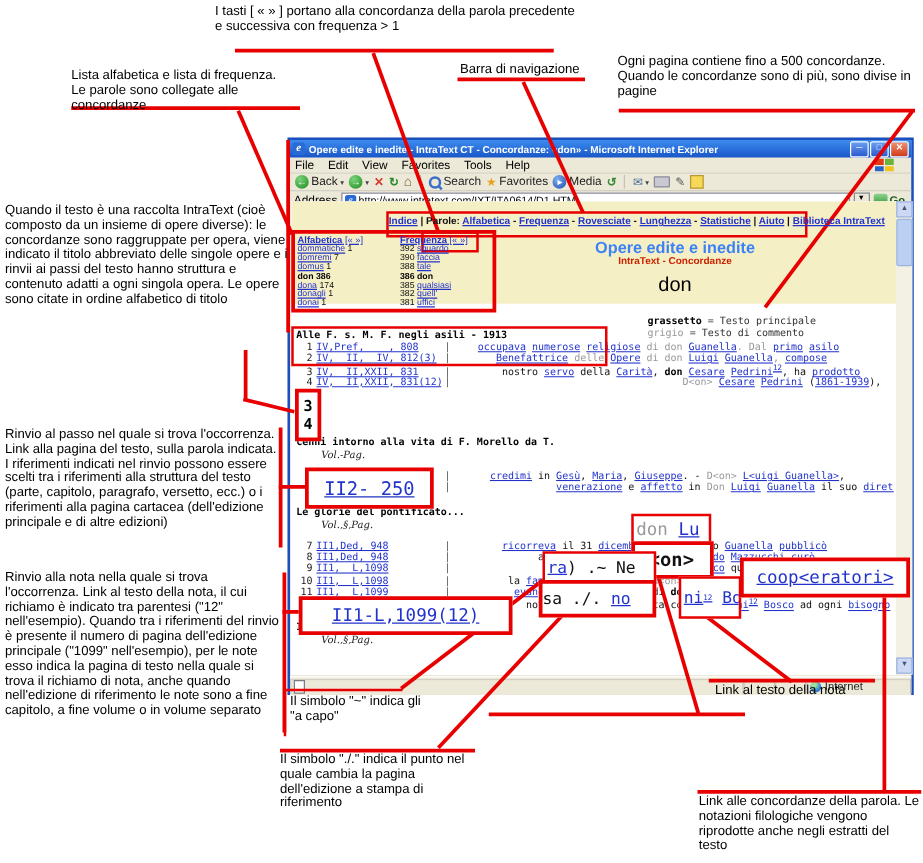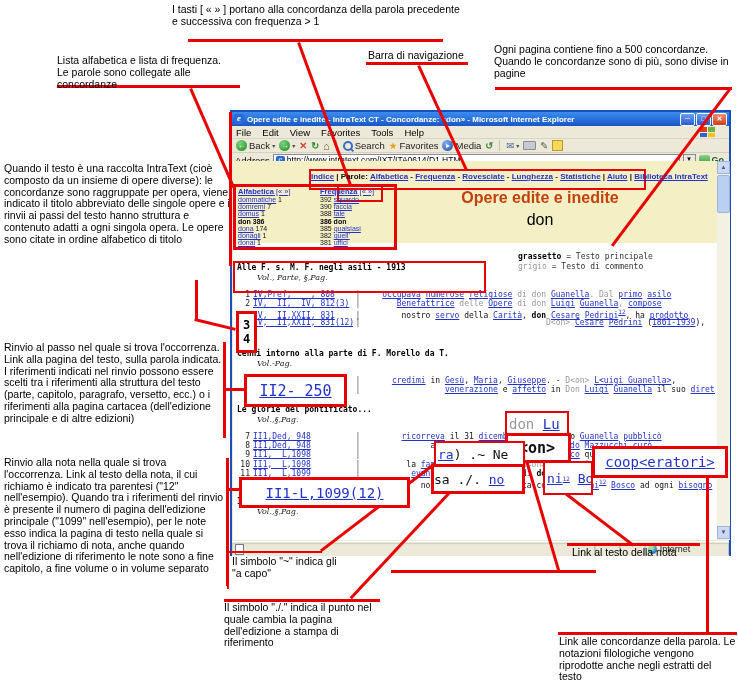--- a/index.html
+++ b/index.html
@@ -77,21 +77,21 @@
   .seg-g{color:#999;}
   .seg-b{color:#000;font-weight:bold;}
   sup.seg-s{color:#2233cc;text-decoration:underline;font-size:6px;}
   #wl{position:absolute;left:238px;top:187px;width:150px;z-index:42;font-size:7px;line-height:7.2px;}
   .wlcol{position:absolute;top:0;width:74px;}
   .wlhead{font-size:7.5px;line-height:9px;white-space:nowrap;}
   .wlrow{white-space:nowrap;}
   .wlcur{font-weight:bold;color:#000;}
   #pghead{position:absolute;left:410px;top:191px;width:260px;text-align:center;z-index:12;}
   #pghead .auth{font-size:8px;color:#333;}
-  #pghead .work{font-size:16px;font-weight:bold;color:#c2410c;line-height:13px;}
+  #pghead .work{font-size:13px;font-weight:bold;color:#3b82f6;line-height:13px;}
   #pghead .tool{font-size:8px;font-weight:bold;color:#cc2200;}
   #pghead .word{font-size:16px;color:#000;margin-top:7px;}
   #legend{position:absolute;left:518px;top:252px;z-index:12;font-family:"DejaVu Sans Mono",monospace;font-size:8px;line-height:10px;color:#333;}
   #legend .lb1{font-weight:bold;color:#000;}
   #legend .lb2{color:#999;}
   .csec{position:absolute;left:237px;width:478px;z-index:12;font-family:"DejaVu Sans Mono",monospace;font-size:8px;}
   .ctitle{font-weight:bold;color:#000;height:10px;white-space:pre;}
   .csub{font-family:"DejaVu Serif",serif;font-style:italic;color:#222;height:11px;padding-left:20px;margin-bottom:6px;white-space:pre;}
   .cl{display:flex;height:9.2px;align-items:baseline;white-space:pre;}
   .cn{width:13px;text-align:right;margin-right:3px;color:#222;flex:none;}
@@ -280,38 +280,38 @@
         <div class="wlrow"><span class="seg-k">388 </span><span class="seg-l">tale</span></div>
         <div class="wlrow"><span class="wlcur">386 don</span></div>
         <div class="wlrow"><span class="seg-k">385 </span><span class="seg-l">qualsiasi</span></div>
         <div class="wlrow"><span class="seg-k">382 </span><span class="seg-l">quell'</span></div>
         <div class="wlrow"><span class="seg-k">381 </span><span class="seg-l">uffici</span></div>
       </div>
 </div>
 
 <div id="pghead">
   <div class="work">Opere edite e inedite</div>
+  <div class="tool">IntraText - Concordanze</div>
   <div class="word">don</div>
 </div>
 
 <div id="legend">
   <div><span class="lb1">grassetto</span><span> = Testo principale</span></div>
   <div><span class="lb2">grigio</span><span> = Testo di commento</span></div>
 </div>
 
 <div class="csec" style="top:263px;">
       <div class="ctitle">Alle F. s. M. F. negli asili - 1913</div>
-      <div class="csub">Vol., Parte, §,Pag.</div>
       <div class="cl"><span class="cn">1</span><span class="cr">IV,Pref,    , 808</span><span class="cp">|</span><span class="cc"><span class="seg-k">    </span><span class="seg-l">occupava</span><span class="seg-k"> </span><span class="seg-l">numerose</span><span class="seg-k"> </span><span class="seg-l">religiose</span><span class="seg-g"> di don </span><span class="seg-l">Guanella</span><span class="seg-g">. Dal </span><span class="seg-l">primo</span><span class="seg-k"> </span><span class="seg-l">asilo</span></span></div>
       <div class="cl"><span class="cn">2</span><span class="cr">IV,  II,  IV, 812(3)</span><span class="cp">|</span><span class="cc"><span class="seg-k">       </span><span class="seg-l">Benefattrice</span><span class="seg-g"> delle </span><span class="seg-l">Opere</span><span class="seg-g"> di don </span><span class="seg-l">Luigi</span><span class="seg-k"> </span><span class="seg-l">Guanella</span><span class="seg-g">, </span><span class="seg-l">compose</span></span></div>
       <div class="cl"><span class="cn">3</span><span class="cr">IV,  II,XXII, 831</span><span class="cp">|</span><span class="cc"><span class="seg-k">        nostro </span><span class="seg-l">servo</span><span class="seg-k"> della </span><span class="seg-l">Carità</span><span class="seg-k">, </span><span class="seg-b">don</span><span class="seg-k"> </span><span class="seg-l">Cesare</span><span class="seg-k"> </span><span class="seg-l">Pedrini</span><sup class="seg-s">12</sup><span class="seg-k">, ha </span><span class="seg-l">prodotto</span></span></div>
       <div class="cl"><span class="cn">4</span><span class="cr">IV,  II,XXII, 831(12)</span><span class="cp">|</span><span class="cc"><span class="seg-g">                                      D&lt;on&gt; </span><span class="seg-l">Cesare</span><span class="seg-k"> </span><span class="seg-l">Pedrini</span><span class="seg-k"> (</span><span class="seg-l">1861-1939</span><span class="seg-k">),</span></span></div>
     </div>
 <div class="csec" style="top:349px;">
-      <div class="ctitle">Cenni intorno alla parte di F. Morello da T.</div>
+      <div class="ctitle">Cenni intorno alla vita di F. Morello da T.</div>
       <div class="csub">Vol.-Pag.</div>
       <div class="cl"><span class="cn">5</span><span class="cr">  II2- 249</span><span class="cp">|</span><span class="cc"><span class="seg-k">      </span><span class="seg-l">credimi</span><span class="seg-k"> in </span><span class="seg-l">Gesù</span><span class="seg-k">, </span><span class="seg-l">Maria</span><span class="seg-k">, </span><span class="seg-l">Giuseppe</span><span class="seg-k">. - </span><span class="seg-g">D&lt;on&gt; </span><span class="seg-l">L&lt;uigi Guanella&gt;</span><span class="seg-k">,</span></span></div>
       <div class="cl"><span class="cn">6</span><span class="cr">  II2- 250</span><span class="cp">|</span><span class="cc"><span class="seg-k">                 </span><span class="seg-l">venerazione</span><span class="seg-k"> e </span><span class="seg-l">affetto</span><span class="seg-k"> in </span><span class="seg-g">Don </span><span class="seg-l">Luigi</span><span class="seg-k"> </span><span class="seg-l">Guanella</span><span class="seg-k"> il suo </span><span class="seg-l">direttore</span></span></div>
     </div>
 <div class="csec" style="top:405px;">
       <div class="ctitle">Le glorie del pontificato...</div>
       <div class="csub">Vol.,§,Pag.</div>
       <div class="cl"><span class="cn">7</span><span class="cr">II1,Ded, 948</span><span class="cp">|</span><span class="cc"><span class="seg-k">        </span><span class="seg-l">ricorreva</span><span class="seg-k"> il 31 </span><span class="seg-l">dicembre</span><span class="seg-k"> </span><span class="seg-l">1888</span><span class="seg-k"> quando </span><span class="seg-l">Guanella</span><span class="seg-k"> </span><span class="seg-l">pubblicò</span></span></div>
       <div class="cl"><span class="cn">8</span><span class="cr">II1,Ded, 948</span><span class="cp">|</span><span class="cc"><span class="seg-k">              alla sera) .~ Nel 1915 </span><span class="seg-l">Leonardo</span><span class="seg-k"> </span><span class="seg-l">Mazzucchi</span><span class="seg-k"> </span><span class="seg-l">curò</span></span></div>
       <div class="cl"><span class="cn">9</span><span class="cr">II1,  L,1098</span><span class="cp">|</span><span class="cc"><span class="seg-k">               attorno si serrano </span><span class="seg-g">d&lt;on&gt; </span><span class="seg-l">Bosco</span><span class="seg-k"> quelle </span><span class="seg-l">vocazioni</span></span></div>

